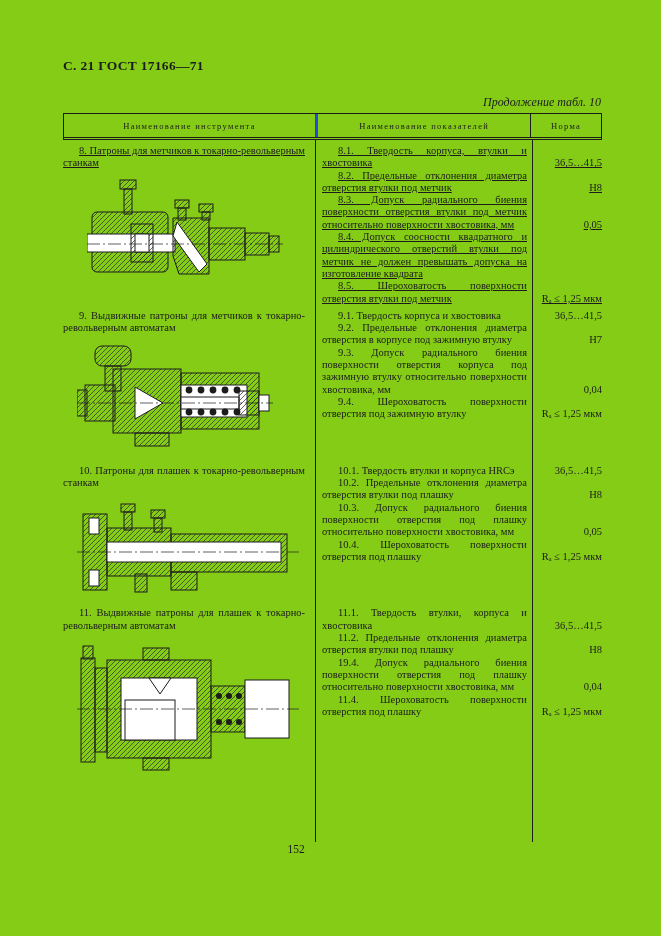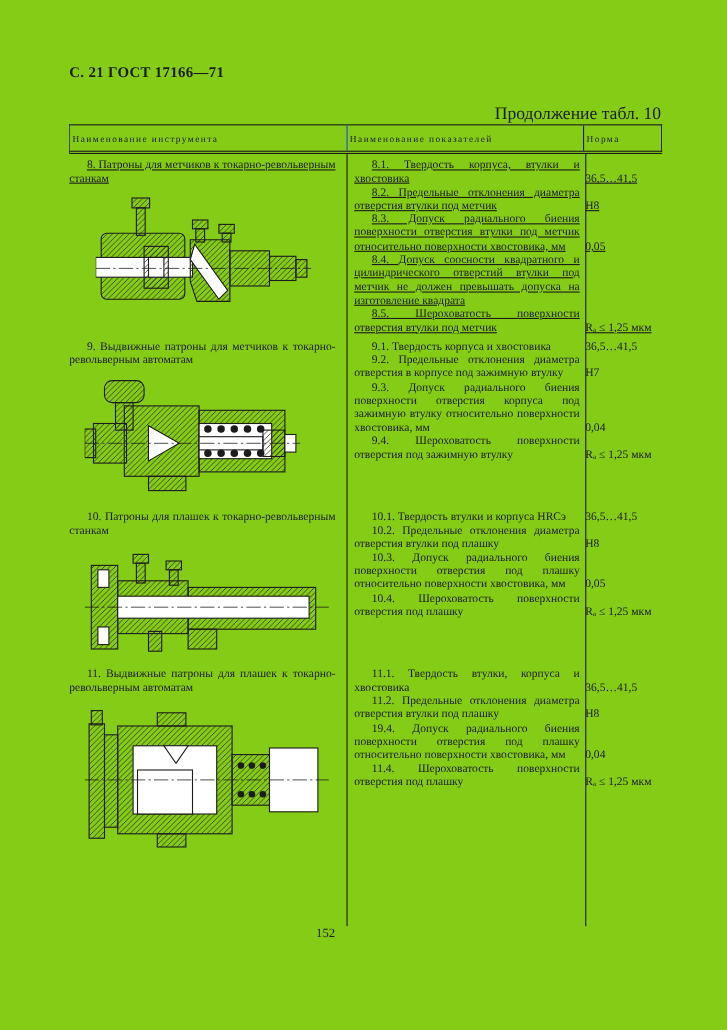--- a/index.html
+++ b/index.html
@@ -1,37 +1,37 @@
 <!DOCTYPE html>
 <html><head>
 <meta charset="utf-8">
 <style>
   html,body{margin:0;padding:0;background:#e8e8e8;}
   .page{
     position:relative;width:661px;height:936px;background:#84cc16;
     font-family:"Liberation Serif","DejaVu Serif",serif;color:#1c1c1c;overflow:hidden;
   }
   .doc-header{position:absolute;left:63px;top:58px;font-weight:bold;font-size:13.5px;letter-spacing:0.3px;}
-  .continuation{position:absolute;right:60px;top:95px;font-size:16px;}
+  .continuation{position:absolute;right:60px;top:95px;font-style:italic;font-size:12px;}
   .gtable{position:absolute;left:63px;top:113px;width:539px;}
   .thead{display:flex;border:1px solid #1c1c1c;border-bottom:3px double #1c1c1c;}
-  .th{font-size:8.5px;letter-spacing:1.3px;text-align:left;padding:7px 2px 6px 2px;box-sizing:border-box;}
+  .th{font-size:8.5px;letter-spacing:1.3px;text-align:center;padding:7px 2px 6px 2px;box-sizing:border-box;}
   .th.c1{width:252px;}
-  .th.c2{width:217px;border-left:1px solid #1d4ed8;border-right:1px solid #1c1c1c;}
+  .th.c2{width:217px;border-left:3px solid #1d4ed8;border-right:1px solid #1c1c1c;}
   .th.c3{width:70px;}
   .tbody{position:relative;height:702px;}
   .vline{position:absolute;top:0;bottom:0;width:1px;background:#1c1c1c;}
   .v1{left:252px;}
   .v2{left:469px;}
   .brow{display:flex;box-sizing:border-box;}
   .col1{width:252px;box-sizing:border-box;padding:5px 10px 0 0;font-size:10.5px;line-height:12.3px;}
   .instr{text-indent:16px;text-align:justify;}
   .col23{width:287px;display:grid;grid-template-columns:217px 70px;align-content:start;box-sizing:border-box;padding-top:5px;}
   .ind{font-size:10.5px;line-height:12.3px;text-indent:16px;text-align:justify;box-sizing:border-box;padding:0 5px 0 7px;}
-  .norm{font-size:10.5px;line-height:12.3px;text-align:left;align-self:end;white-space:nowrap;}
+  .norm{font-size:10.5px;line-height:12.3px;text-align:right;align-self:end;white-space:nowrap;}
   .drawing{display:block;}
   .d8{margin:8px 0 0 24px;}
   .d9{margin:9px 0 0 14px;}
   .d10{margin:9px 0 0 14px;}
   .d11{margin:12px 0 0 14px;}
   .pagenum{position:absolute;left:0;top:843px;width:592px;text-align:center;font-size:11.5px;}
   svg .ol{stroke:#1c1c1c;stroke-width:1;}
 </style>
 </head>
 <body>

